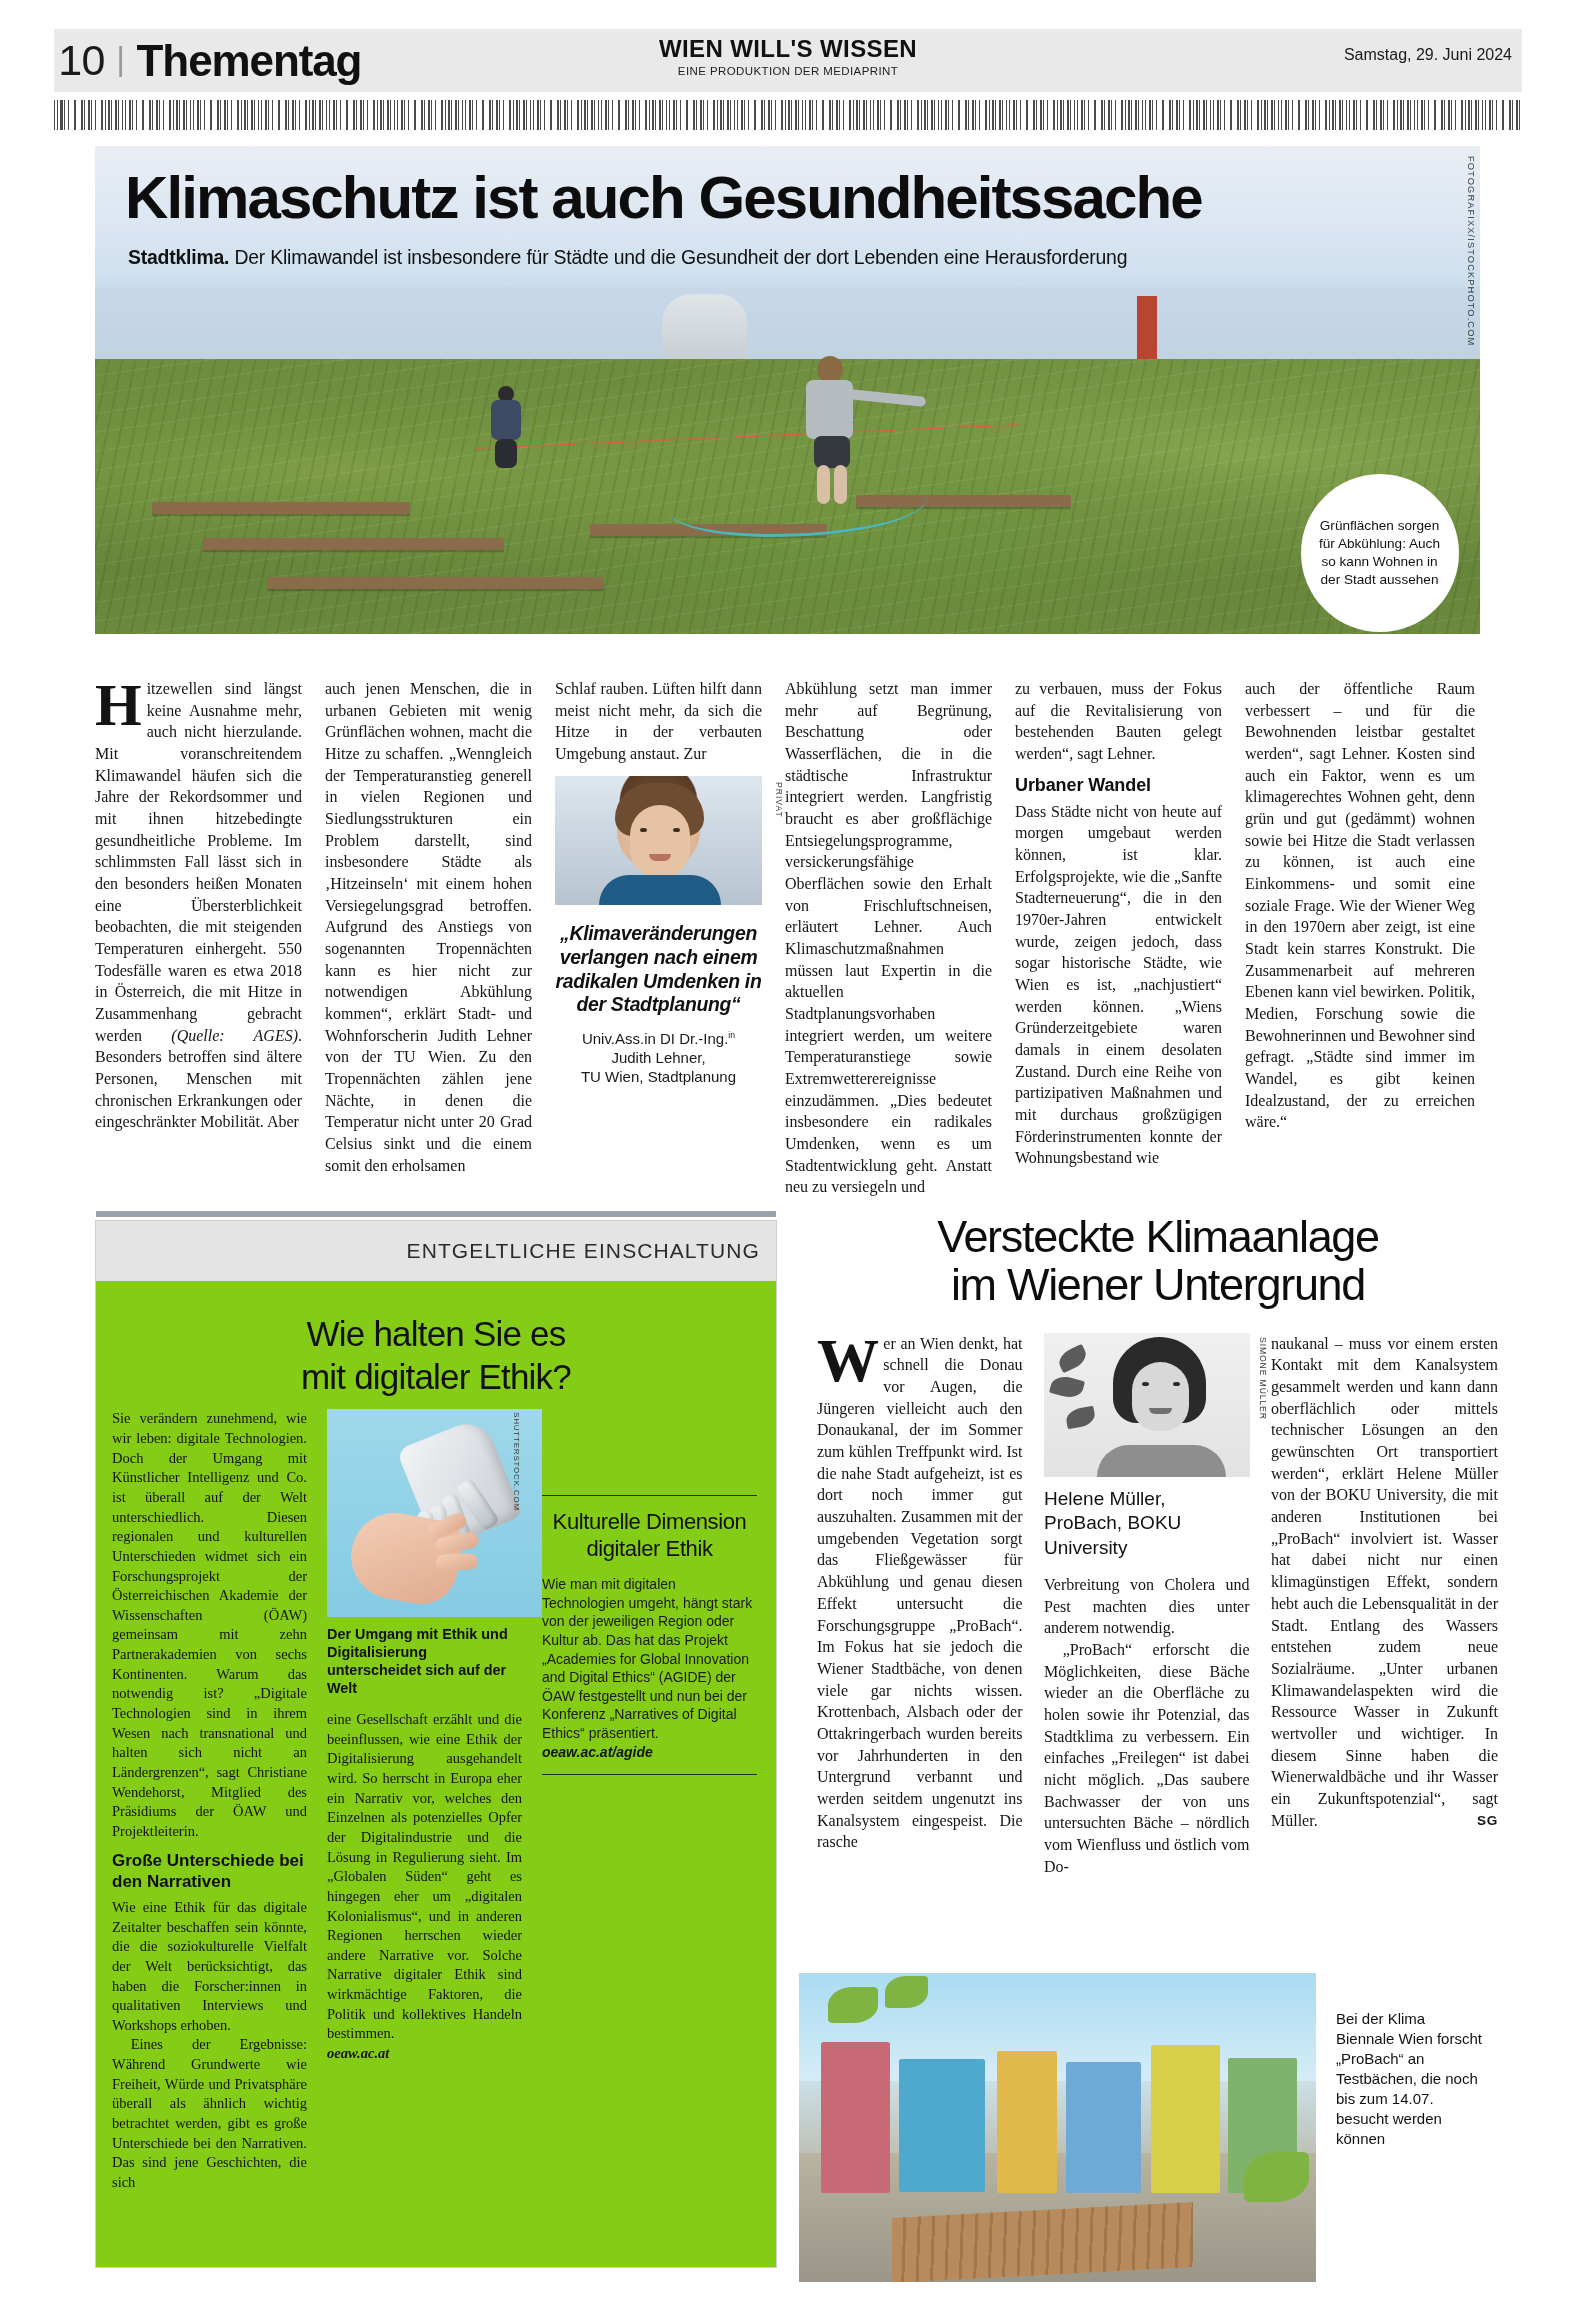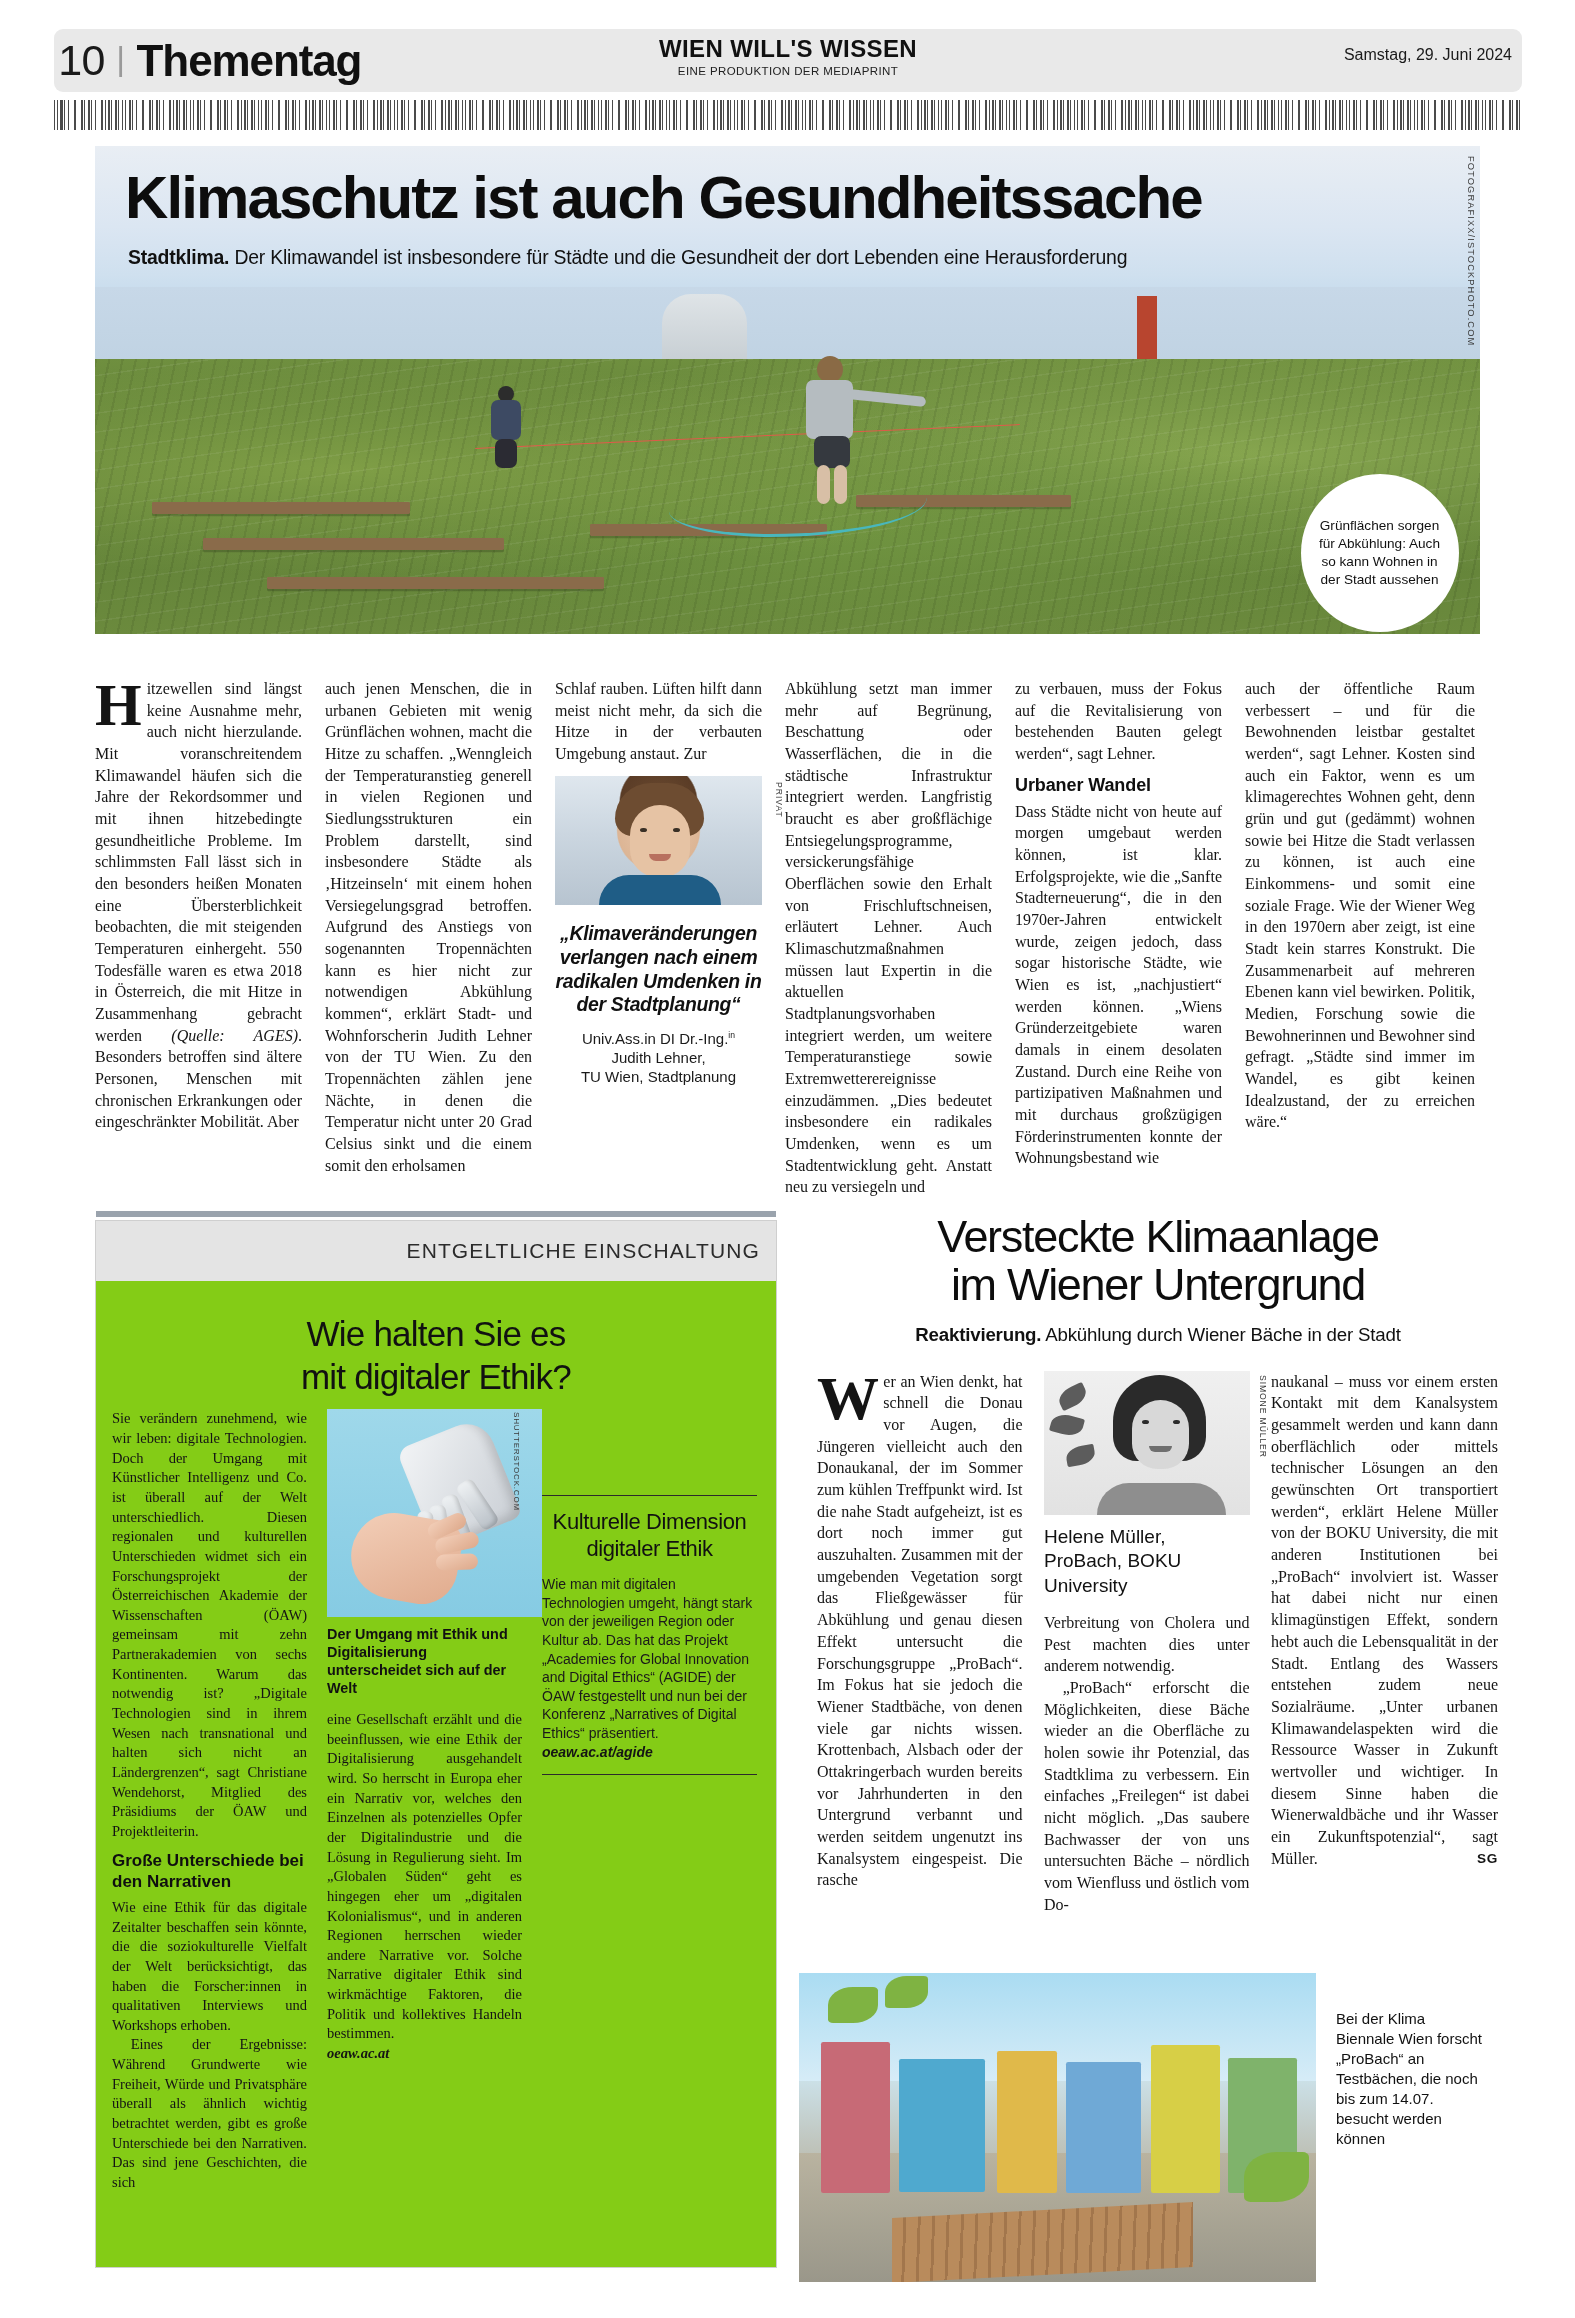--- a/index.html
+++ b/index.html
@@ -9,21 +9,21 @@
     font-family:"Liberation Serif", serif;
     color:#141414;
     position:relative;
     overflow:hidden;
   }
 
   
   .masthead {
     position:absolute; left:54px; top:29px; width:1468px; height:63px;
     background:#e9e9e9;
-    display:flex; align-items:center;border-radius:9px;
+    display:flex; align-items:center;
   }
   .mh-page {
     font-family:"Liberation Sans", sans-serif;
     font-size:43px; font-weight:400; color:#1a1a1a;
     margin-left:4.3px; letter-spacing:-0.7px;
   }
   .mh-sep {
     font-family:"Liberation Sans", sans-serif;
     font-size:34px; color:#9a9a9a; margin:0 11.5px 4.3px 11.5px; font-weight:300;
   }
@@ -519,21 +519,20 @@
       </div>
     </div>
   </div>
 </div>
 
 <div class="a2">
   <div class="a2-head">
     <span>Versteckte Klimaanlage</span><br>
     <span>im Wiener Untergrund</span>
   </div>
-  <div class="a2-sub"><b>Reaktivierung.</b><span> Abkühlung durch Wiener Bäche in der Stadt</span></div>
 
   <div class="a2-cols">
     <div class="a2-col">
       <p class="bt dropcap-w">Wer an Wien denkt, hat schnell die Donau vor Augen, die Jüngeren vielleicht auch den Donaukanal, der im Sommer zum kühlen Treffpunkt wird. Ist die nahe Stadt aufgeheizt, ist es dort noch immer gut auszuhalten. Zusammen mit der umgebenden Vegetation sorgt das Fließgewässer für Abkühlung und genau diesen Effekt untersucht die Forschungsgruppe „ProBach“. Im Fokus hat sie jedoch die Wiener Stadtbäche, von denen viele gar nichts wissen. Krottenbach, Alsbach oder der Ottakringerbach wurden bereits vor Jahrhunderten in den Untergrund verbannt und werden seitdem ungenutzt ins Kanalsystem eingespeist. Die rasche</p>
     </div>
 
     <div class="a2-col">
       <div class="mportrait-wrap">
         <div class="mportrait">
           <div class="mp-leaf" style="left:14.4px;top:16px;width:29px;height:18.7px;transform:rotate(-25deg);"></div>

